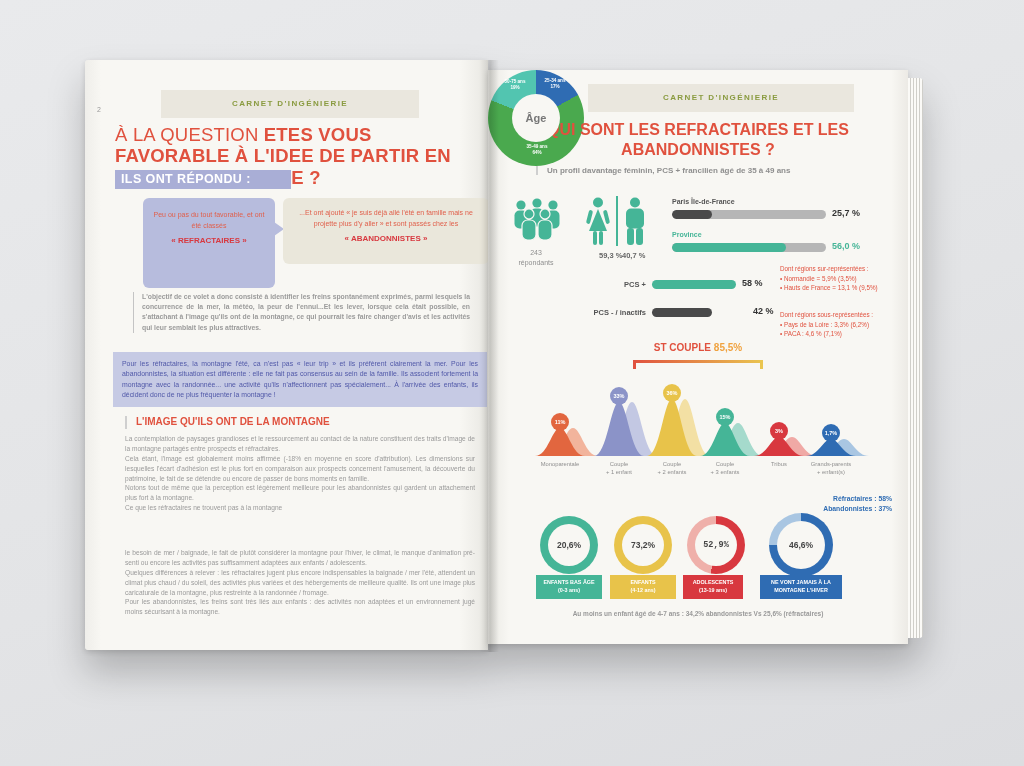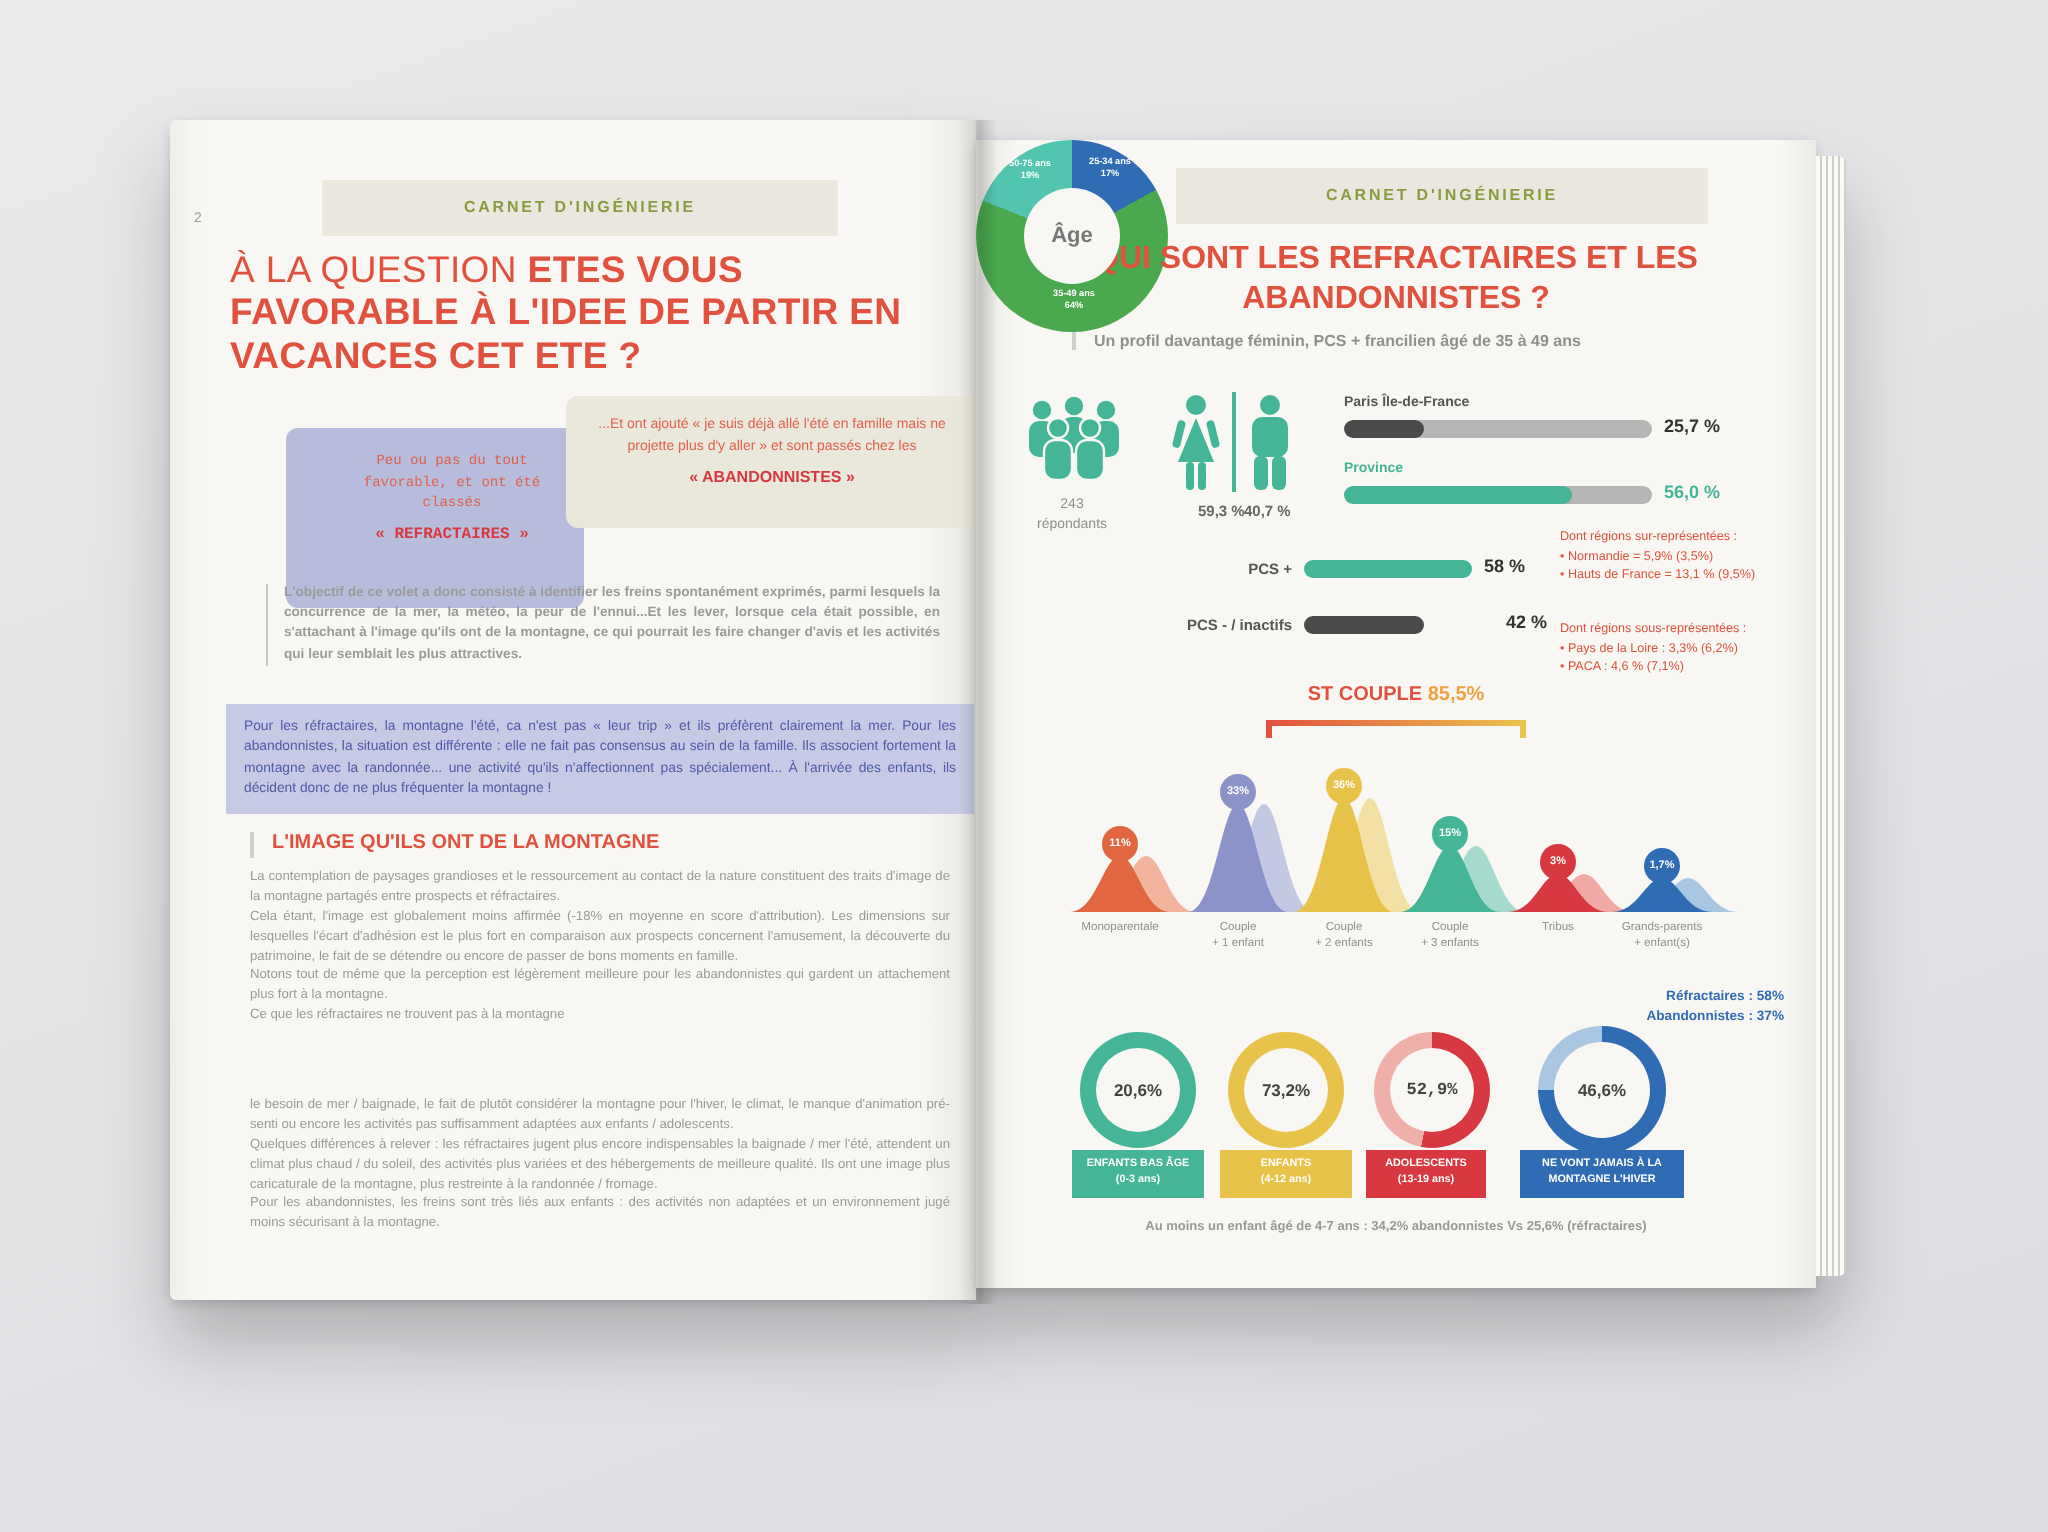--- a/index.html
+++ b/index.html
@@ -30,21 +30,21 @@
 
   
   .pageno{left:12px;top:46px;font-size:7px;color:#999;}
   .l-band{left:76px;top:30px;width:258px;height:28px;}
   .l-title{left:30px;top:64px;width:360px;font-size:18.5px;font-weight:800;
            color:#e0513e;line-height:1.16;letter-spacing:0.2px;}
   .l-title .pfx{font-weight:500;}
   .answer{left:30px;top:110px;width:170px;height:19px;background:#a9aed6;color:#fff;
           font-weight:bold;font-size:12.5px;line-height:19px;padding-left:6px;letter-spacing:0.4px;}
   .bubble{border-radius:6px;font-size:7px;text-align:center;color:#e0604c;line-height:1.5;}
-  .bubbleL{left:58px;top:154px;width:120px;height:78px;background:#b7bcdd;padding:12px 6px 0 23px;font-family:Liberation Mono, monospace;}
+  .bubbleL{left:58px;top:138px;width:120px;height:78px;background:#b7bcdd;padding:12px 6px 0 6px;}
   .bubbleL:after{content:'';position:absolute;right:-9px;top:24px;width:0;height:0;
     border-left:10px solid #b7bcdd;border-top:7px solid transparent;border-bottom:7px solid transparent;}
   .bubbleR{left:198px;top:138px;width:186px;height:56px;background:#eae7db;padding:10px 10px 0 10px;}
   .btag{display:block;margin-top:4px;font-weight:800;font-size:8px;color:#d8383f;}
   .intro{left:48px;top:232px;width:328px;border-left:1px solid #c4c4c4;padding-left:8px;
          font-size:6.8px;font-weight:600;color:#9a9a9a;text-align:justify;line-height:1.5;}
   .pbox{left:28px;top:292px;width:356px;background:#c6cae4;color:#5058a8;font-size:6.9px;
         padding:7px 9px;text-align:justify;line-height:1.5;}
   .sech{left:40px;width:350px;color:#e0513e;font-weight:800;font-size:10px;line-height:1.25;}
   .secb{left:40px;width:350px;font-size:6.6px;color:#9a9a9a;text-align:justify;line-height:1.5;}
@@ -97,20 +97,21 @@
 
 <div class="scene">
   <div class="book">
 
     <div class="page page-left">
       <div class="abs pageno">2</div>
       <div class="abs band l-band">CARNET D'INGÉNIERIE</div>
       <div class="abs l-title">
         <span class="pfx">À LA QUESTION </span><span>ETES VOUS FAVORABLE À L'IDEE DE PARTIR EN VACANCES CET ETE ?</span>
       </div>
+      <div class="abs answer">ILS ONT RÉPONDU :</div>
 
       <div class="abs bubble bubbleL">
         <span>Peu ou pas du tout favorable, et ont été classés</span>
         <span class="btag">« REFRACTAIRES »</span>
       </div>
       <div class="abs bubble bubbleR">
         <span>...Et ont ajouté « je suis déjà allé l'été en famille mais ne projette plus d'y aller » et sont passés chez les</span>
         <span class="btag">« ABANDONNISTES »</span>
       </div>
 

